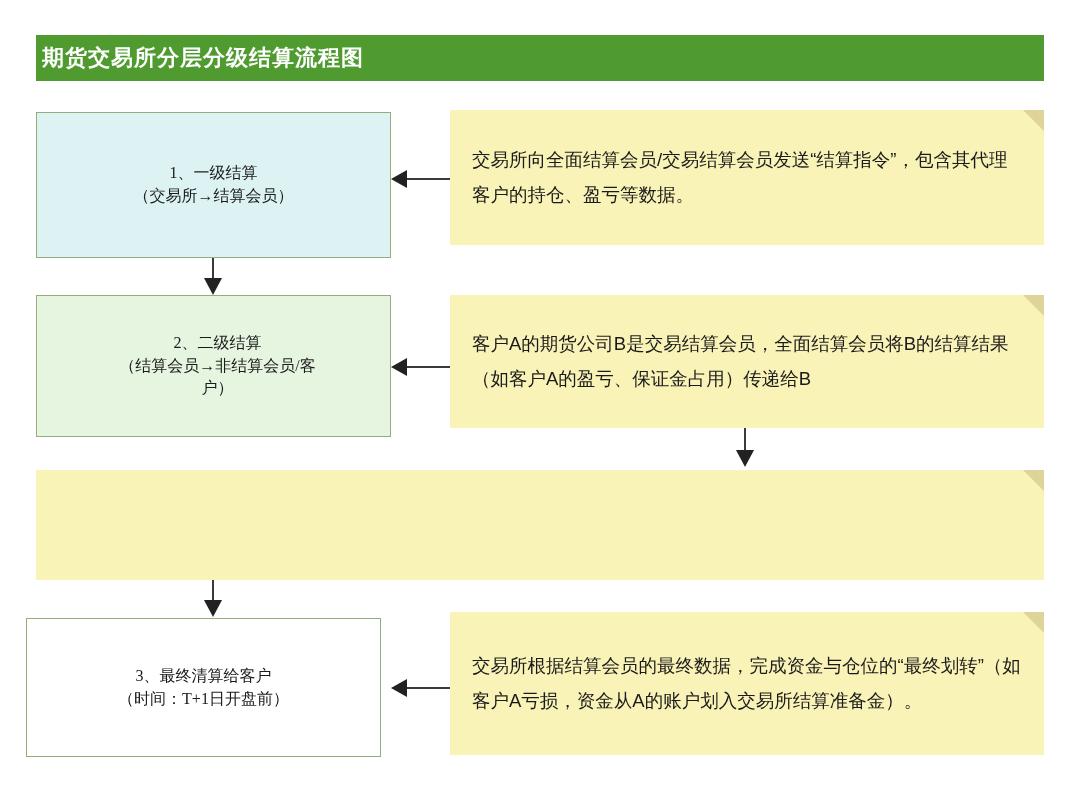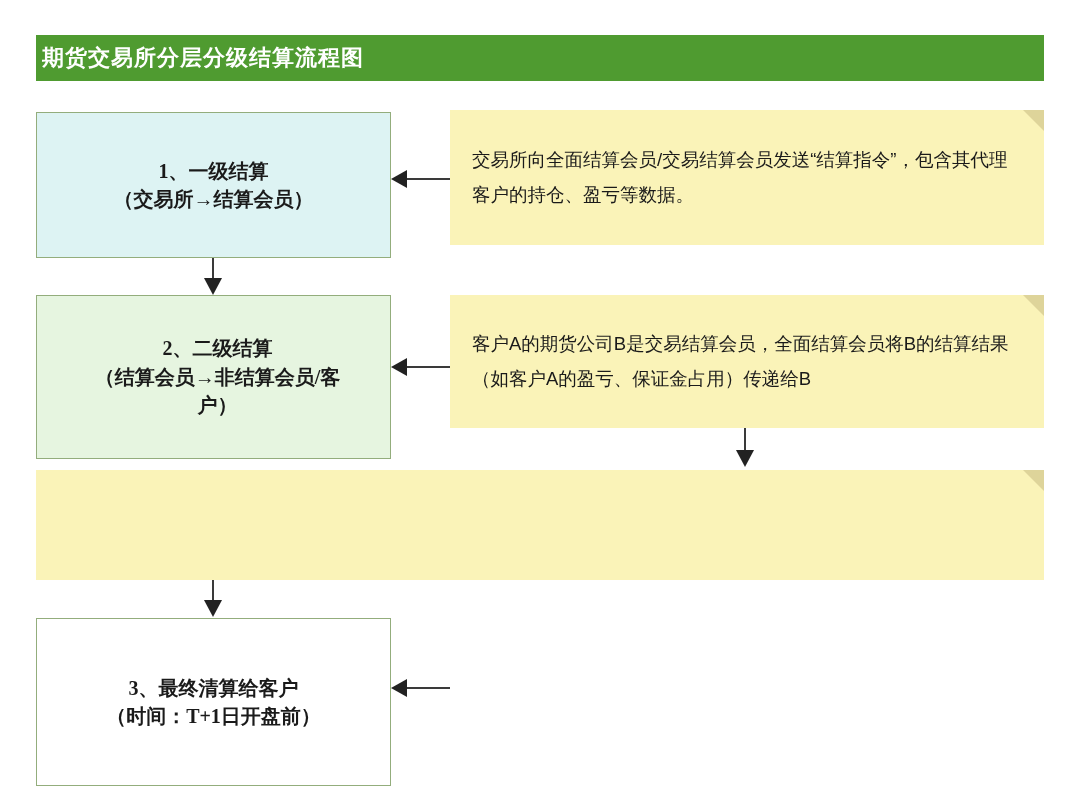--- a/index.html
+++ b/index.html
@@ -32,30 +32,30 @@
   
   .pbox{
     position:absolute;
     border:1.5px solid #93ad7c;
     box-sizing:border-box;
     display:flex;align-items:center;justify-content:center;
     text-align:center;
   }
   .pbox .ptext{
     font-family:"Liberation Serif","DejaVu Serif",serif;
-    font-weight:bold;
-    font-size:20px;
+    font-weight:normal;
+    font-size:16px;
     line-height:1.42;
     color:#1a1a1a;
     padding:0 14px;
     white-space:pre-line;
   }
   #box1{left:36px;top:112px;width:355px;height:146px;background:#ddf3f3;}
-  #box2{left:36px;top:295px;width:355px;height:164px;background:#e6f5e0;padding-left:8px;}
-  #box3{left:36px;top:618px;width:355px;height:168px;background:#ffffff;}
+  #box2{left:36px;top:295px;width:355px;height:142px;background:#e6f5e0;padding-left:8px;}
+  #box3{left:26px;top:618px;width:355px;height:139px;background:#ffffff;}
 
   
   .note{
     position:absolute;
     background:#faf3b8;
     box-sizing:border-box;
     display:flex;align-items:center;
   }
   .note .ntext{
     font-family:"Liberation Sans","DejaVu Sans",sans-serif;
@@ -135,20 +135,24 @@
 
   <div class="note" id="note2" style="background: rgb(250, 243, 184);">
     <span class="ntext">客户A的期货公司B是交易结算会员，全面结算会员将B的结算结果（如客户A的盈亏、保证金占用）传递给B</span>
     <span class="fold" style="border-top-color: rgb(222, 212, 154);"></span>
   </div>
 
   <div class="note" id="noteWide" style="background: rgb(250, 243, 184);">
     <span class="fold" style="border-top-color: rgb(222, 212, 154);"></span>
   </div>
 
+  <div class="note" id="note3" style="background: rgb(250, 243, 184);">
+    <span class="ntext">交易所根据结算会员的最终数据，完成资金与仓位的“最终划转”（如客户A亏损，资金从A的账户划入交易所结算准备金）。</span>
+    <span class="fold" style="border-top-color: rgb(222, 212, 154);"></span>
+  </div>
 
   <div class="conn">
     <div class="h-line" style="left:405px;top:178px;width:45px;"></div>
     <div class="h-arrow-left" style="left: 391px; top: 170px; border-right-color: rgb(34, 34, 34);"></div>
   </div>
 
   <div class="conn">
     <div class="h-line" style="left:405px;top:366px;width:45px;"></div>
     <div class="h-arrow-left" style="left: 391px; top: 358px; border-right-color: rgb(34, 34, 34);"></div>
   </div>

